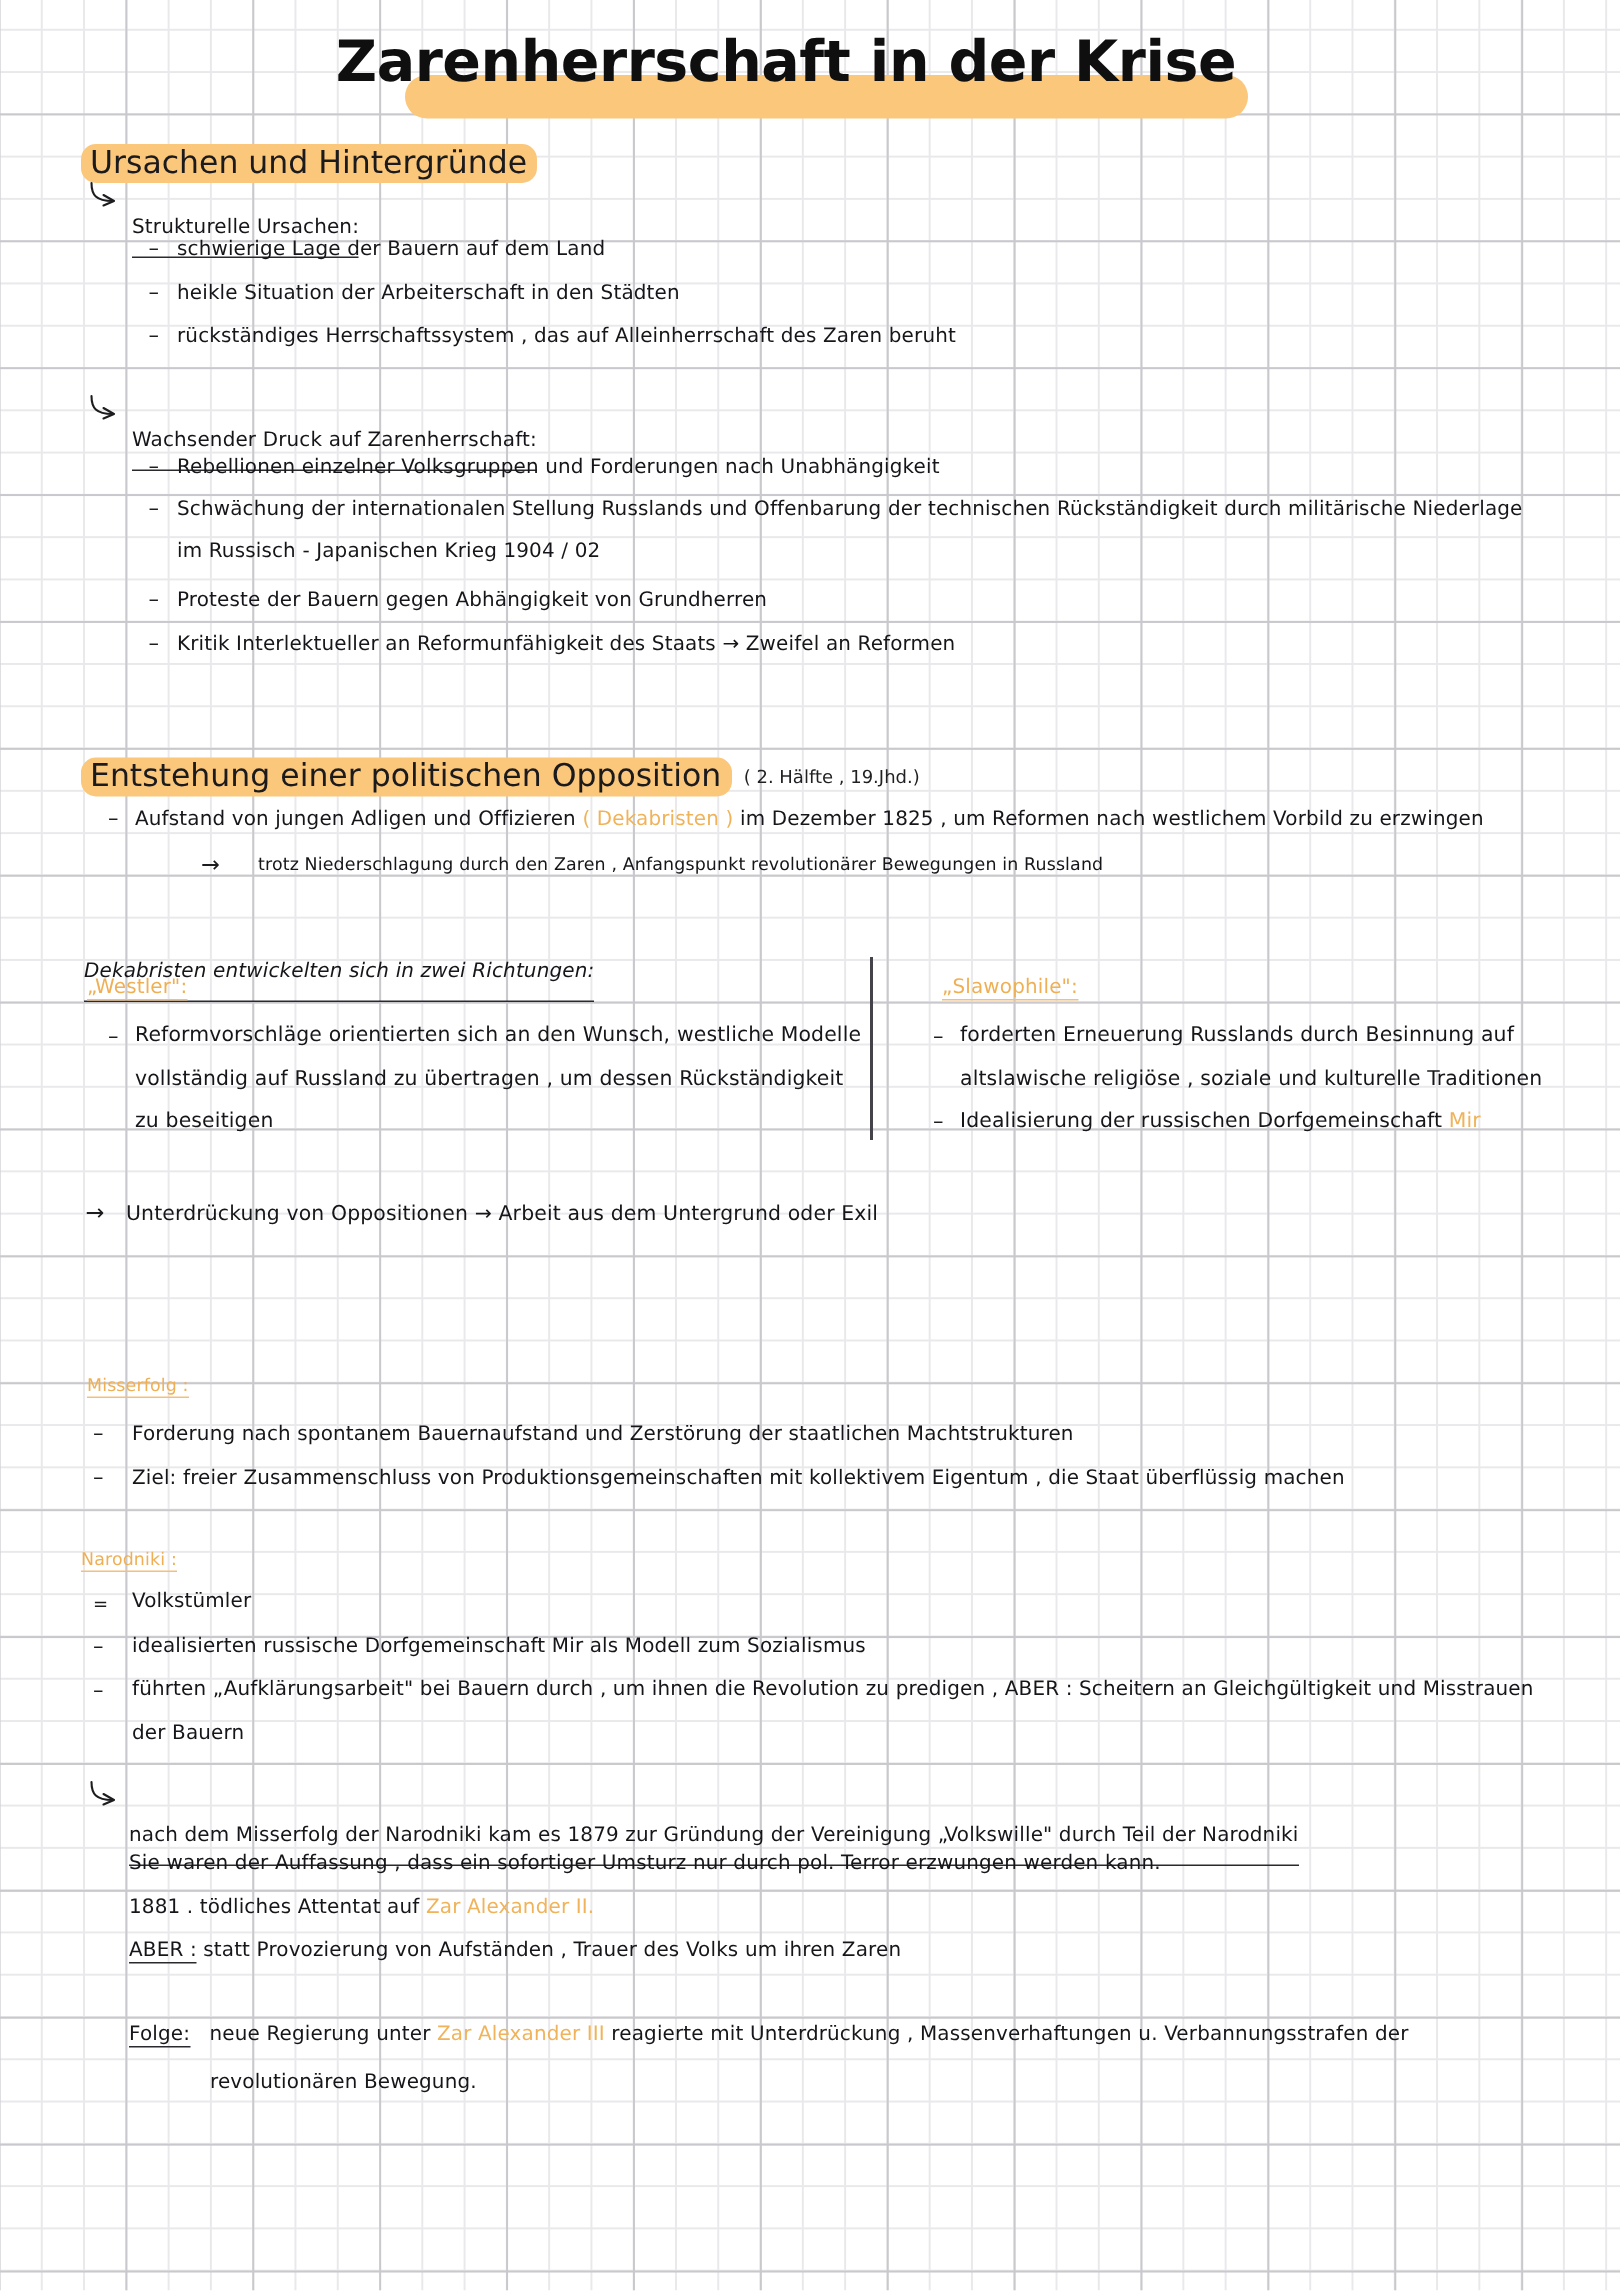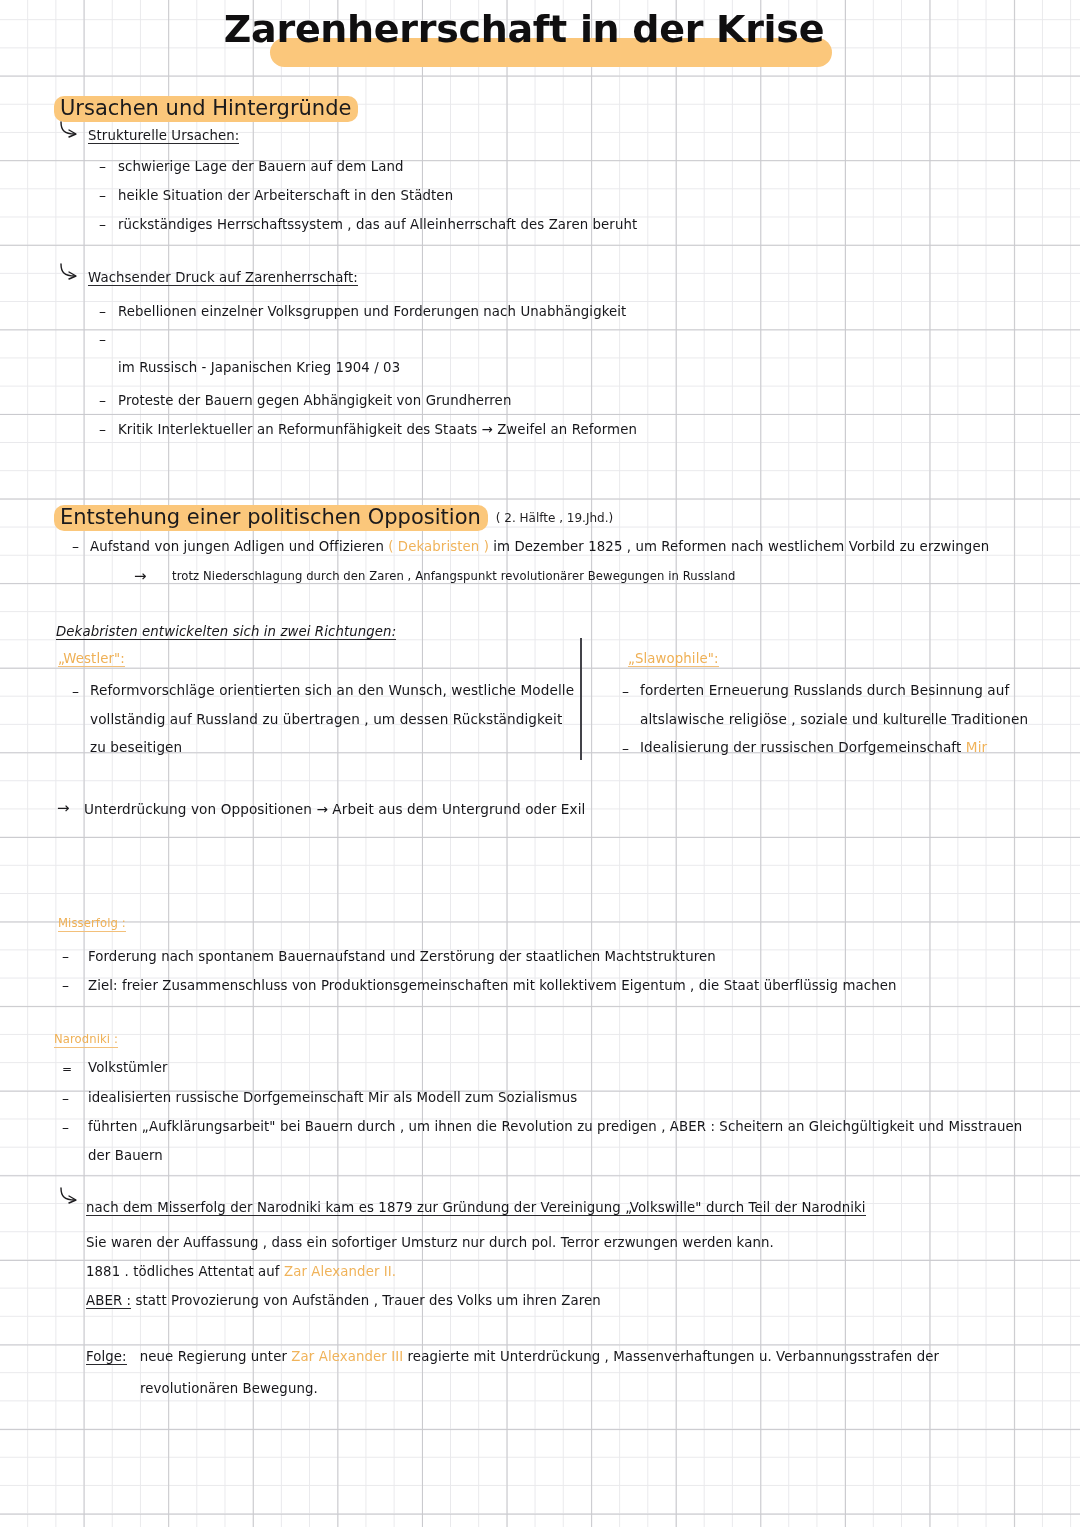--- a/index.html
+++ b/index.html
@@ -48,21 +48,21 @@
     line-height: 1;
     white-space: nowrap;
   }
 
   .abs { position: absolute; }
 
   
   #title-wrap {
     position: absolute;
     left: 0;
-    top: 4px;
+    top: 16px;
     width: 1048px;
     text-align: center;
     height: 60px;
   }
   #title-hl {
     position: absolute;
     left: 270px;
     top: 34px;
     width: 562px;
     height: 29px;
@@ -109,21 +109,22 @@
   .orange { color: #f0b35a; }
   .orange-u {
     color: #efb055;
     border-bottom: 1.4px solid #f3c07a;
     padding-bottom: 1px;
   }
 
   
   .u {
     border-bottom: 1.1px solid #2a2a2e;
-    padding-bottom: 1px;
+    padding-bottom: 13px;
+    margin-top: 16px;
   }
   .u-in {
     border-bottom: 1.1px solid #2a2a2e;
   }
 
   
   .dash {
     position: absolute;
     font-size: 14px;
     color: #1d1c1f;
@@ -188,21 +189,22 @@
   <svg class="hook" style="left:58px; top:262px;" viewBox="0 0 22 20">
     <path d="M3 2 C3 10, 6 14, 17 14" stroke="#1d1c1f" stroke-width="1.4" fill="none" stroke-linecap="round"></path>
     <path d="M11 10 L18 14 L11 17" stroke="#1d1c1f" stroke-width="1.4" fill="none" stroke-linecap="round" stroke-linejoin="round"></path>
   </svg>
   <div class="hw abs u" style="left:88px; top:271px;">Wachsender Druck auf Zarenherrschaft:</div>
 
   <div class="dash" style="left:99px; top:304px;">–</div>
   <div class="hw abs" style="left:118px; top:305px;">Rebellionen einzelner Volksgruppen und Forderungen nach Unabhängigkeit</div>
 
   <div class="dash" style="left:99px; top:332px;">–</div>
-  <div class="hw abs" style="left:118px; top:361px;">im Russisch - Japanischen Krieg 1904 / 03</div>
+  <div class="hw abs" style="left:118px; top:333px;">Schwächung der internationalen Stellung Russlands und Offenbarung der technischen Rückständigkeit durch militärische Niederlage</div>
+  <div class="hw abs" style="left:118px; top:361px;">im Russisch - Japanischen Krieg 1904 / 02</div>
 
   <div class="dash" style="left:99px; top:393px;">–</div>
   <div class="hw abs" style="left:118px; top:394px;">Proteste der Bauern gegen Abhängigkeit von Grundherren</div>
 
   <div class="dash" style="left:99px; top:422px;">–</div>
   <div class="hw abs" style="left:118px; top:423px;">Kritik Interlektueller an Reformunfähigkeit des Staats  →  Zweifel an Reformen</div>
 
   <div class="section-h" style="left:54px; top:505px;">
     <span class="hl">Entstehung einer politischen Opposition</span><span class="sub">( 2. Hälfte , 19.Jhd.)</span>
   </div>

